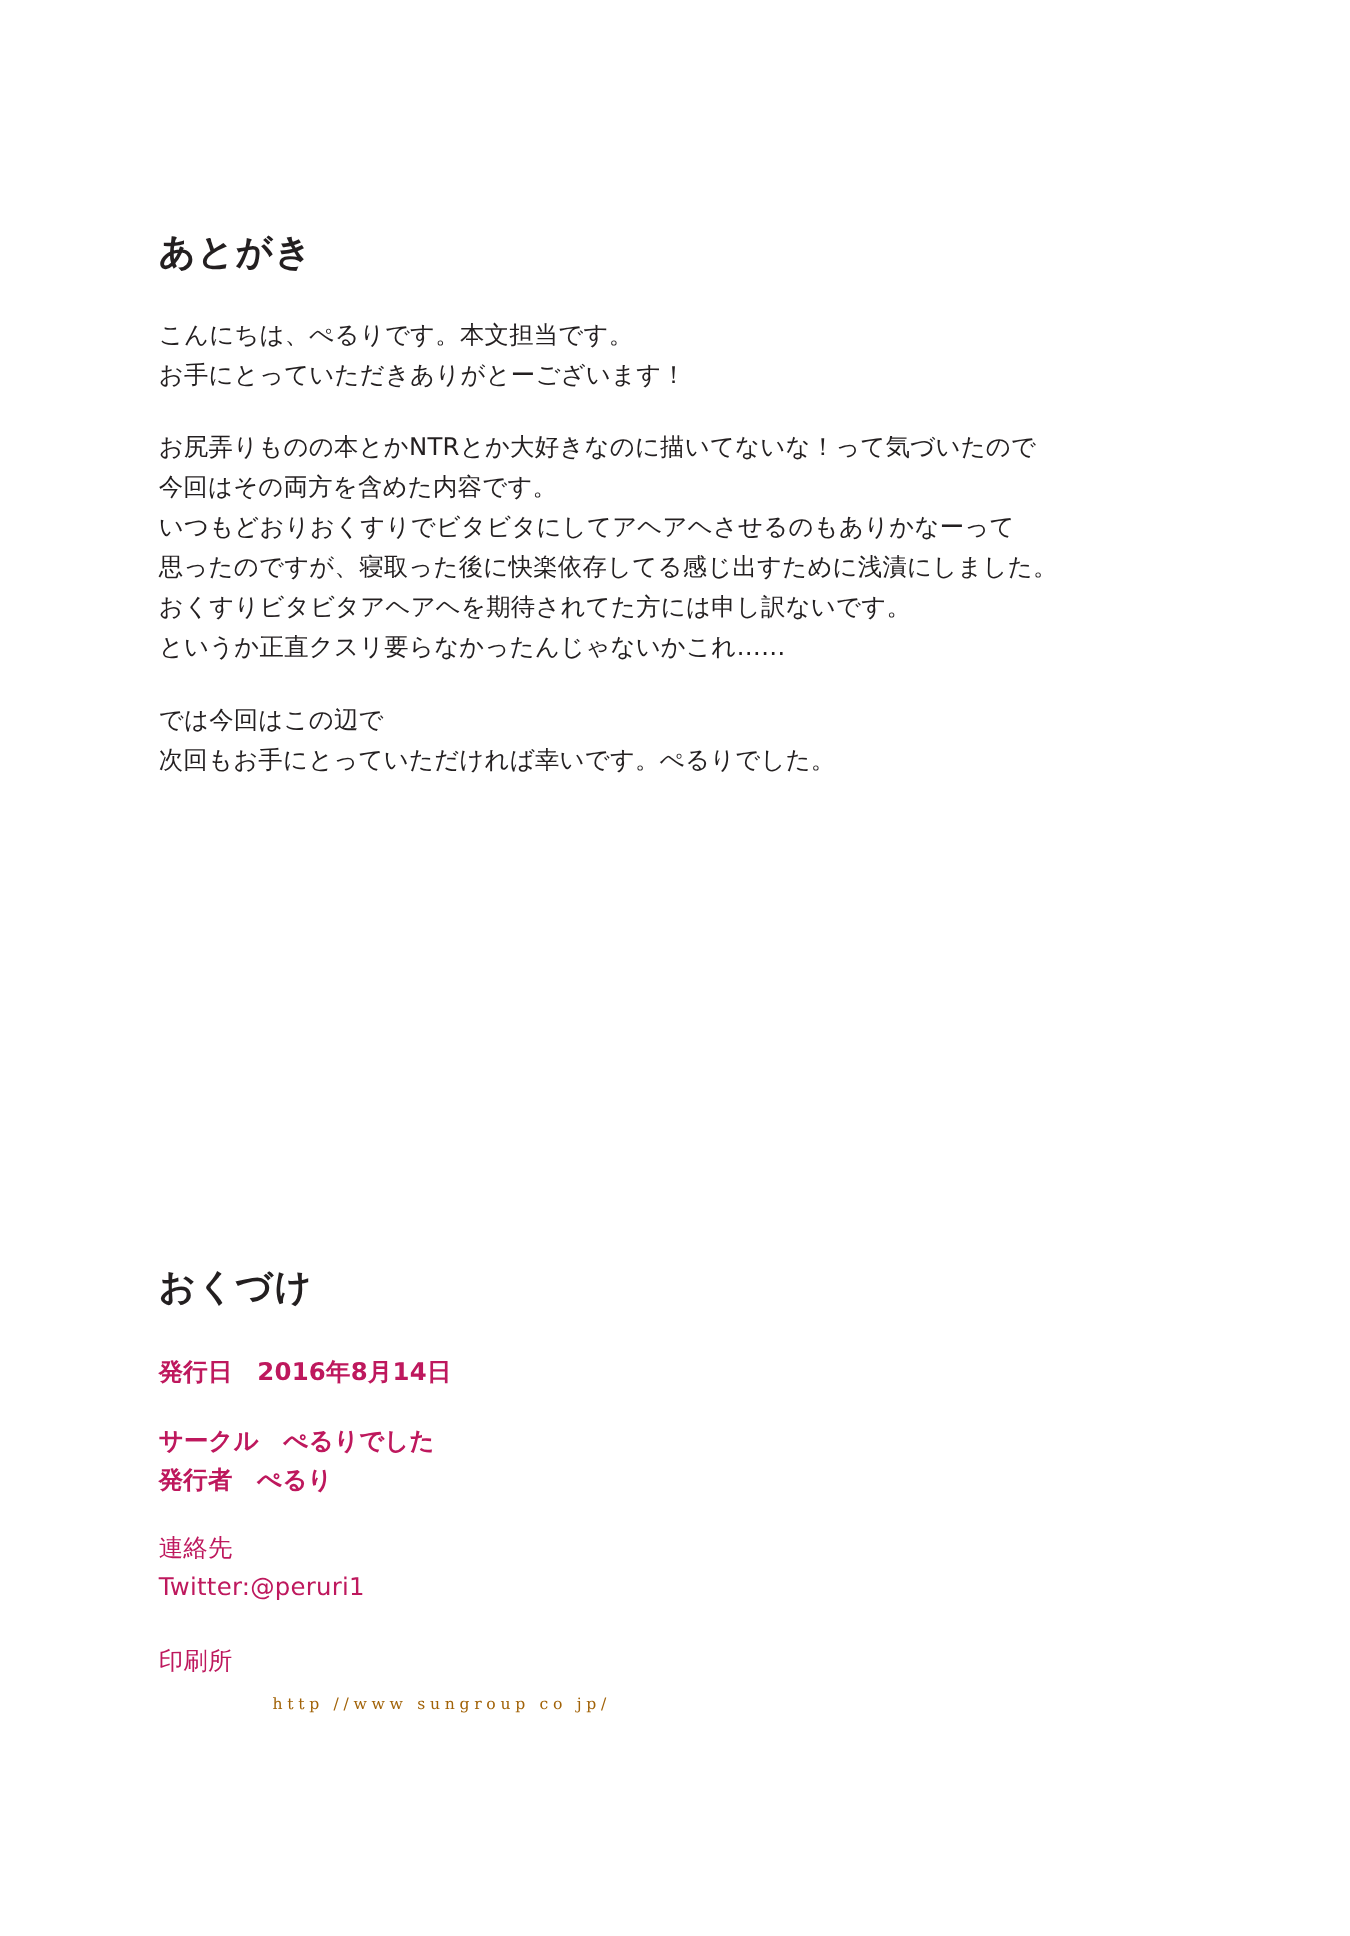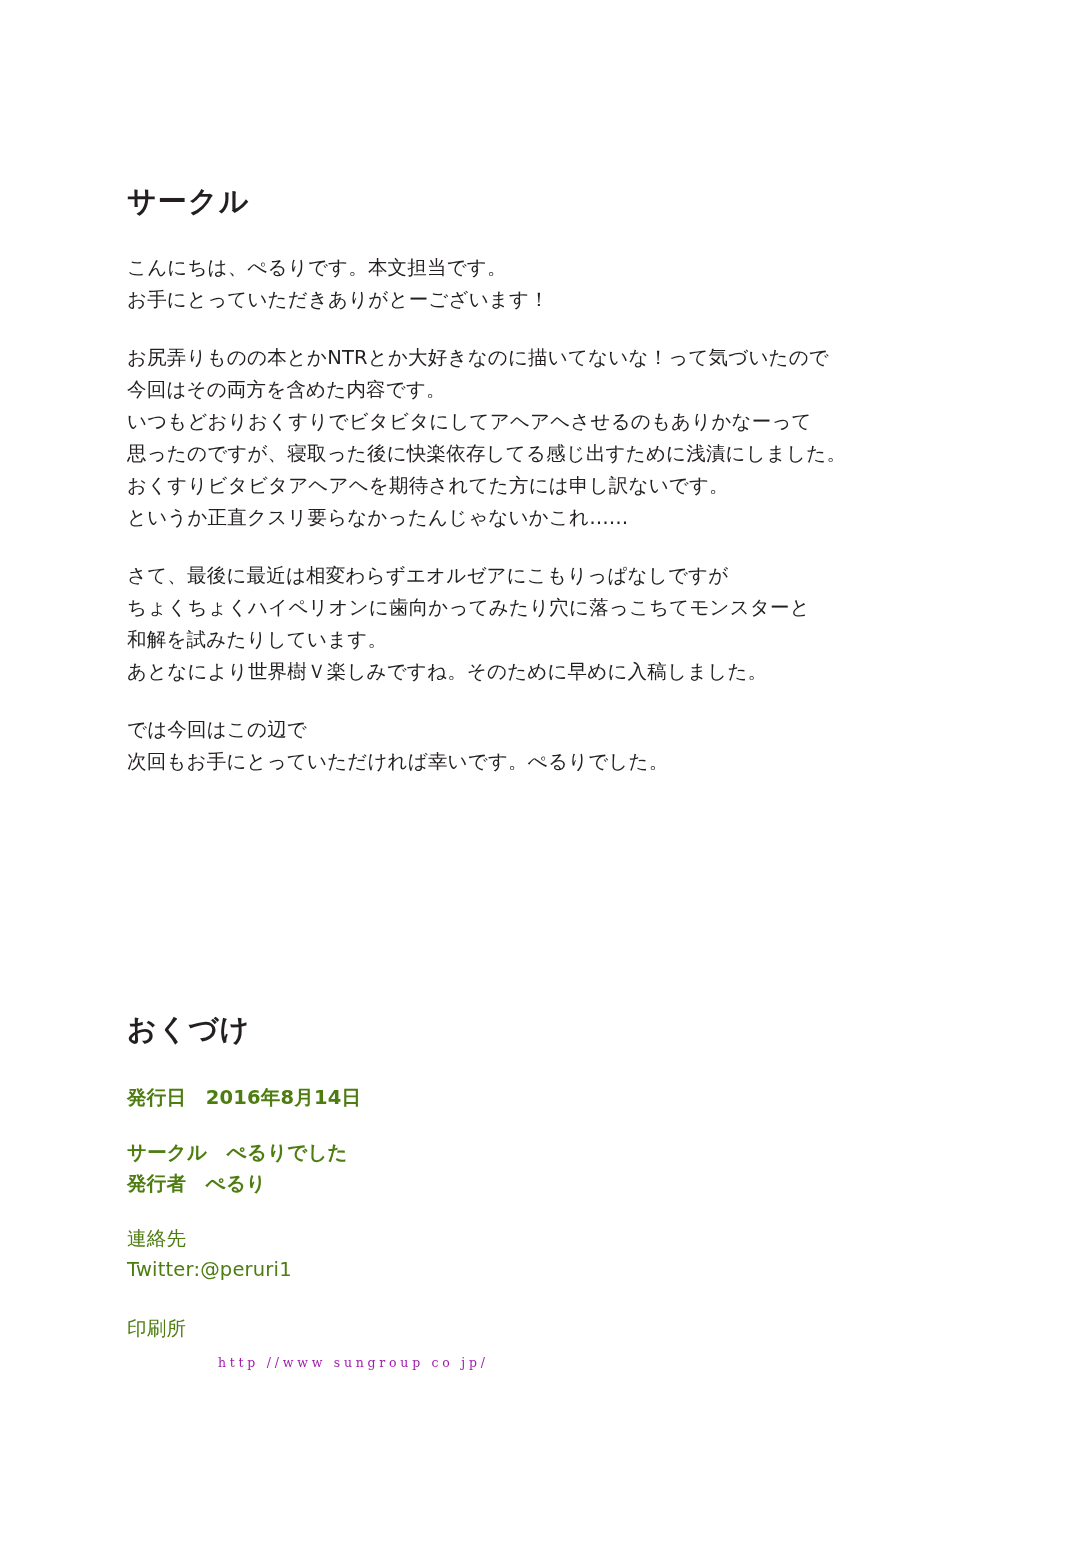--- a/index.html
+++ b/index.html
@@ -51,21 +51,21 @@
     left: 127px;
     top: 1014px;
     width: 830px;
   }
   .colophon .heading {
     margin-bottom: 36px;
   }
   .col-line {
     font-size: 19.5px;
     line-height: 31px;
-    color: #4d7c0f;
+    color: #be185d;
     letter-spacing: 0.01em;
     margin: 0;
     white-space: pre-line;
   }
   .col-group {
     margin-bottom: 24px;
   }
   .col-group.tight { margin-bottom: 28px; }
   .bold { font-weight: bold; }
 
@@ -95,43 +95,39 @@
     color: #231f20;
     line-height: 1;
     white-space: nowrap;
   }
   .logo-url {
     margin-top: 3px;
     margin-left: 96px;
     font-family: "DejaVu Serif", "Liberation Serif", serif;
     font-size: 12.5px;
     letter-spacing: 0.30em;
-    color: #a21caf;
+    color: #a16207;
     white-space: nowrap;
   }
 </style>
 </head>
 <body>
 
 <div class="page">
 
   <section class="afterword">
-    <h1 class="heading">サークル</h1>
+    <h1 class="heading">あとがき</h1>
     <p class="para">こんにちは、ぺるりです。本文担当です。
 お手にとっていただきありがとーございます！</p>
     <p class="para">お尻弄りものの本とかNTRとか大好きなのに描いてないな！って気づいたので
 今回はその両方を含めた内容です。
 いつもどおりおくすりでビタビタにしてアヘアヘさせるのもありかなーって
 思ったのですが、寝取った後に快楽依存してる感じ出すために浅漬にしました。
 おくすりビタビタアヘアヘを期待されてた方には申し訳ないです。
 というか正直クスリ要らなかったんじゃないかこれ……</p>
-    <p class="para">さて、最後に最近は相変わらずエオルゼアにこもりっぱなしですが
-ちょくちょくハイペリオンに歯向かってみたり穴に落っこちてモンスターと
-和解を試みたりしています。
-あとなにより世界樹Ｖ楽しみですね。そのために早めに入稿しました。</p>
     <p class="para">では今回はこの辺で
 次回もお手にとっていただければ幸いです。ぺるりでした。</p>
   </section>
 
   <section class="colophon">
     <h1 class="heading">おくづけ</h1>
 
     <div class="col-group">
       <p class="col-line bold">発行日　2016年8月14日</p>
     </div>

